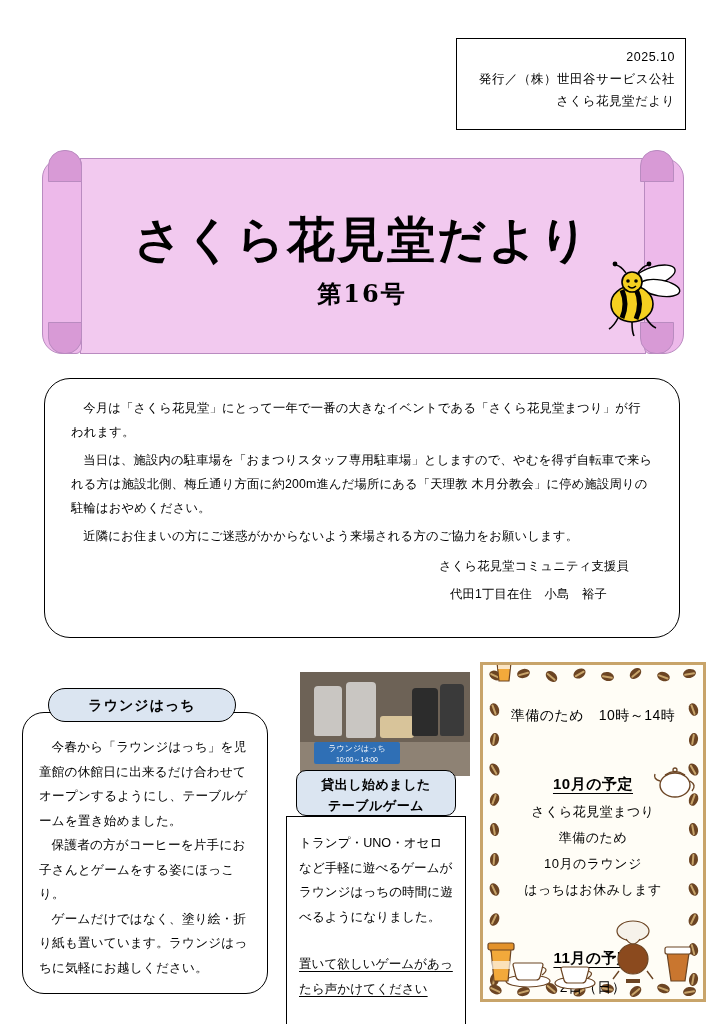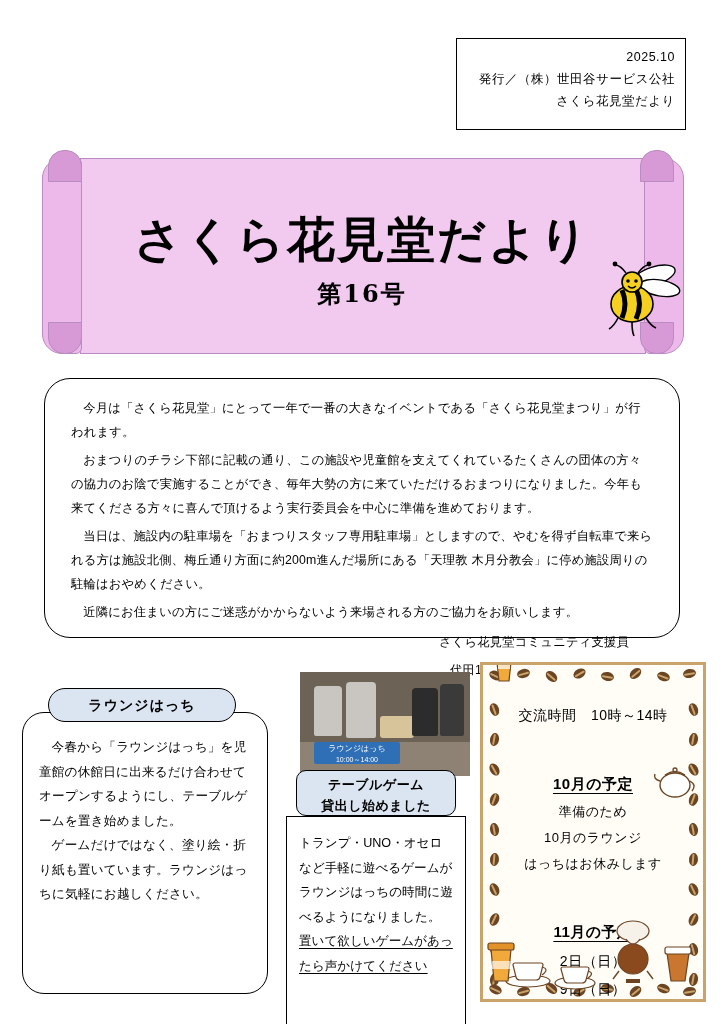--- a/index.html
+++ b/index.html
@@ -233,20 +233,21 @@
     border: 1px solid #000;
     box-sizing: border-box;
     padding: 14px 12px;
     font-size: 12.6px;
     line-height: 1.95;
   }
   .tg-body p { margin: 0; }
   .tg-body .underline {
     text-decoration: underline;
     text-underline-offset: 3px;
+    margin-top: 23px;
   }
 
   
   .coffee-panel {
     position: absolute;
     left: 480px;
     top: 662px;
     width: 226px;
     height: 340px;
     border: 3px solid #c8a46a;
@@ -340,29 +341,29 @@
     <circle cx="47" cy="6" r="2.4" fill="#000"></circle>
 
     <path d="M16 60 q-4 8 -9 11" stroke="#000" stroke-width="1.6" fill="none"></path>
     <path d="M30 64 q0 10 2 14" stroke="#000" stroke-width="1.6" fill="none"></path>
     <path d="M44 60 q5 8 10 10" stroke="#000" stroke-width="1.6" fill="none"></path>
   </svg>
 </div>
 
 <div class="article">
   <p>今月は「さくら花見堂」にとって一年で一番の大きなイベントである「さくら花見堂まつり」が行われます。</p>
-  <p>おまつりのチラシ下部に記載の通り、この施設や児童館を支えてくれているたくさんの団体の方々の協力のお陰で実施することができ、毎年大勢の方に来ていただけるおまつりになりました。今年も来てくださる方々に喜んで頂けるよう実行委員会を中心に準備を進めております。</p>
   <p>当日は、施設内の駐車場を「おまつりスタッフ専用駐車場」としますので、やむを得ず自転車で来られる方は施設北側、梅丘通り方面に約200m進んだ場所にある「天理教 木月分教会」に停め施設周りの駐輪はおやめください。</p>
   <p>近隣にお住まいの方にご迷惑がかからないよう来場される方のご協力をお願いします。</p>
   <p class="sign">さくら花見堂コミュニティ支援員</p>
   <p class="sign2">代田1丁目在住　小島　裕子</p>
 </div>
 
 <div class="lounge-body">
   <p>今春から「ラウンジはっち」を児童館の休館日に出来るだけ合わせてオープンするようにし、テーブルゲームを置き始めました。</p>
+  <p>保護者の方がコーヒーを片手にお子さんとゲームをする姿にほっこり。</p>
   <p>ゲームだけではなく、塗り絵・折り紙も置いています。ラウンジはっちに気軽にお越しください。</p>
 </div>
 <div class="lounge-head">ラウンジはっち</div>
 
 <div class="photo">
   <div class="counter"></div>
   <div class="urn u1"></div>
   <div class="urn u2"></div>
   <div class="tray"></div>
   <div class="urn u3"></div>
@@ -371,22 +372,22 @@
     <div>ラウンジはっち</div>
     <div class="l2">10:00～14:00</div>
   </div>
 </div>
 
 <div class="tg-body">
   <p>トランプ・UNO・オセロなど手軽に遊べるゲームがラウンジはっちの時間に遊べるようになりました。</p>
   <p class="underline">置いて欲しいゲームがあったら声かけてください</p>
 </div>
 <div class="tg-head">
+  <div>貸出し始めました</div>
   <div>テーブルゲーム</div>
-  <div>貸出し始めました</div>
 </div>
 
 <div class="coffee-panel">
 
   <div class="bean" style="left:6px;  top:6px;   transform:rotate(25deg);"></div>
   <div class="bean" style="left:34px; top:4px;   transform:rotate(-15deg);"></div>
   <div class="bean" style="left:62px; top:7px;   transform:rotate(40deg);"></div>
   <div class="bean" style="left:90px; top:4px;   transform:rotate(-30deg);"></div>
   <div class="bean" style="left:118px;top:7px;   transform:rotate(10deg);"></div>
   <div class="bean" style="left:146px;top:4px;   transform:rotate(-40deg);"></div>
@@ -426,22 +427,23 @@
 
   <svg style="position:absolute; right:4px; top:92px; width:46px; height:46px;" viewBox="0 0 46 46">
     <ellipse cx="22" cy="28" rx="15" ry="12" fill="#ffffff" stroke="#6b4423" stroke-width="1.4"></ellipse>
     <path d="M37 24 q7 4 2 10" stroke="#6b4423" stroke-width="1.4" fill="none"></path>
     <path d="M7 24 q-7 -2 -5 -7" stroke="#6b4423" stroke-width="1.4" fill="none"></path>
     <path d="M12 18 q10 -7 20 0" stroke="#6b4423" stroke-width="1.4" fill="none"></path>
     <circle cx="22" cy="13" r="2" fill="none" stroke="#6b4423" stroke-width="1.3"></circle>
   </svg>
 
   <div class="coffee-text">
-    <div class="big">交流時間　10時～14時</div>
+    <div class="big">準備のため　10時～14時</div>
     <div class="hl">10月の予定</div>
+    <div>さくら花見堂まつり</div>
     <div>準備のため</div>
     <div>10月のラウンジ</div>
     <div>はっちはお休みします</div>
     <div class="hl">11月の予定</div>
     <div class="big">2日（日）</div>
     <div class="big">9日（日）</div>
     <div class="big">29日（土）</div>
   </div>
 
   <svg class="cup-deco" viewBox="0 0 220 84">

